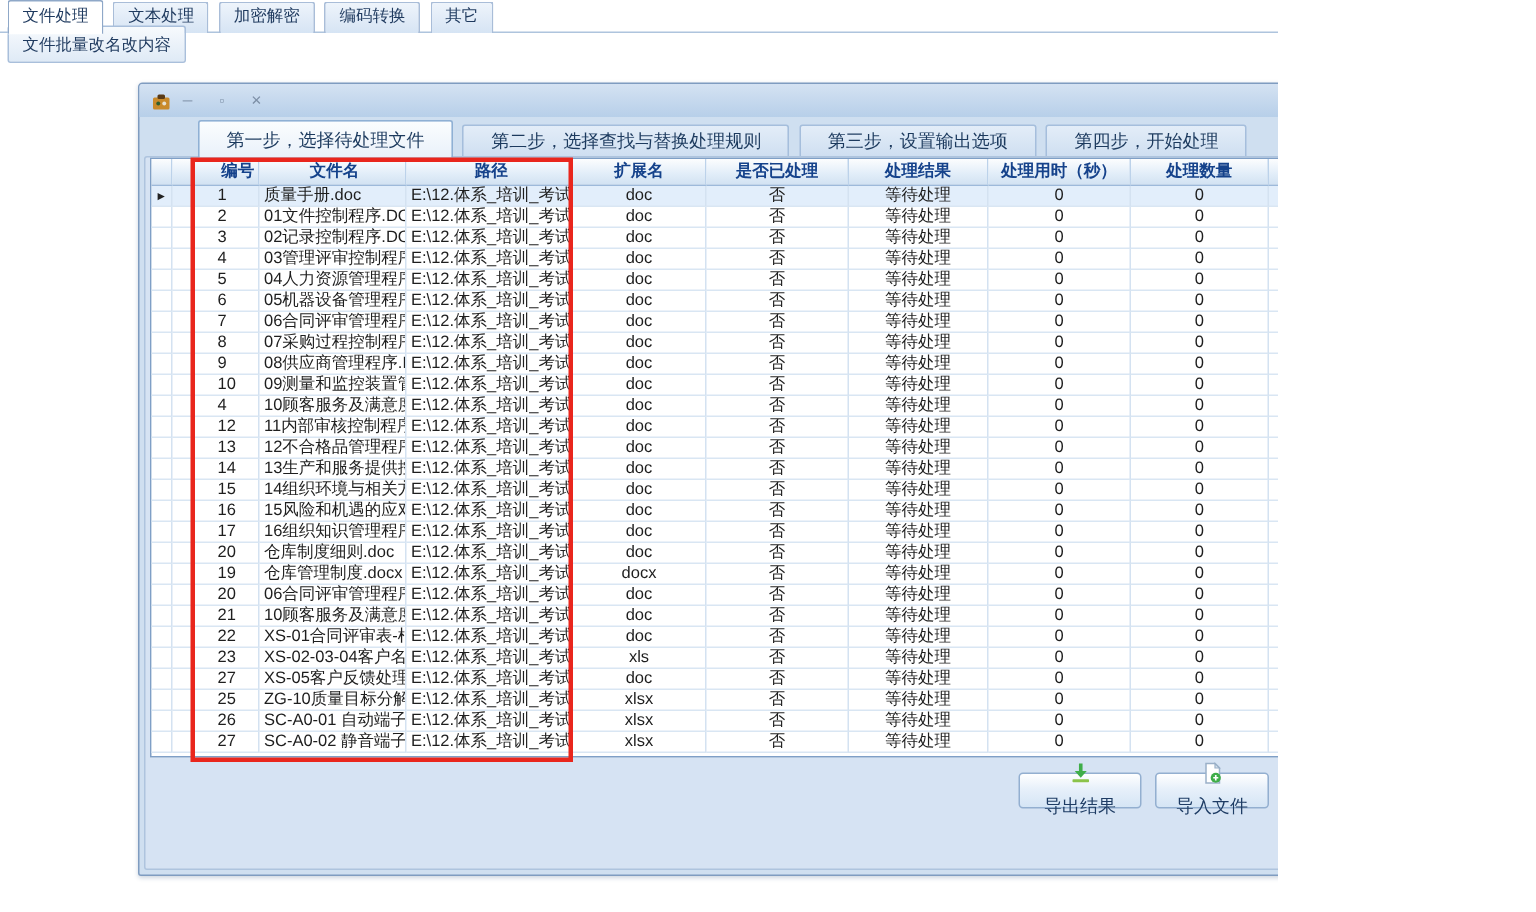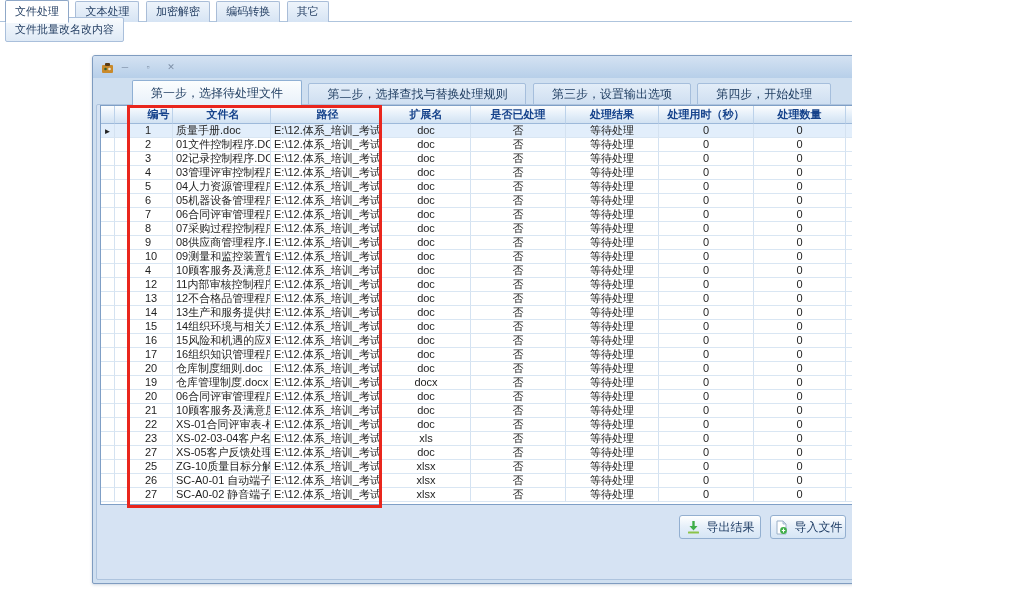--- a/index.html
+++ b/index.html
@@ -70,21 +70,21 @@
             border:1px solid #b3c9e2; border-radius:2px; color:#7a94b4; font-size:6px; text-align:center; line-height:11px; }
   .sb-up { top:1px; } .sb-down { bottom:1px; }
   .sb-thumb { position:absolute; left:1px; right:1px; top:15px; height:76px;
               background:linear-gradient(#e7eff9,#c8dcf0); border:1px solid #9db9da; border-radius:2px; }
   .sb-grip { position:absolute; left:4px; right:4px; top:35px; height:1px; background:#9db9da;
              box-shadow:0 3px 0 #9db9da, 0 6px 0 #9db9da; }
 
   
   .action-btn { position:absolute; top:459px; height:24px; display:flex; align-items:center; justify-content:center;
                 gap:6px; font-size:12px; color:#1e3c64; background:linear-gradient(#ffffff,#e7f0fa 45%,#d5e5f5);
-                border:1px solid #93afd0; border-radius:3px; cursor:default; }
+                border:1px solid #93afd0; border-radius:3px; cursor:default;flex-direction:column; }
   .btn-export { left:586px; width:82px; }
   .btn-import-file { left:677px; width:76px; }
   .btn-import-folder { left:762px; width:84px;border-radius:10px; }
   .btn-icon { width:15px; height:15px; flex:0 0 auto; }
 
   
   .statusbar { position:absolute; left:2px; right:2px; top:500px; height:22px;
                background:#eef1f5; border:1px solid #c0cfe2; }
   .status-label { position:absolute; left:5px; top:4px; font-size:11px; color:#222; }
   .progressbar { position:absolute; left:60px; top:3px; width:313px; height:14px;

